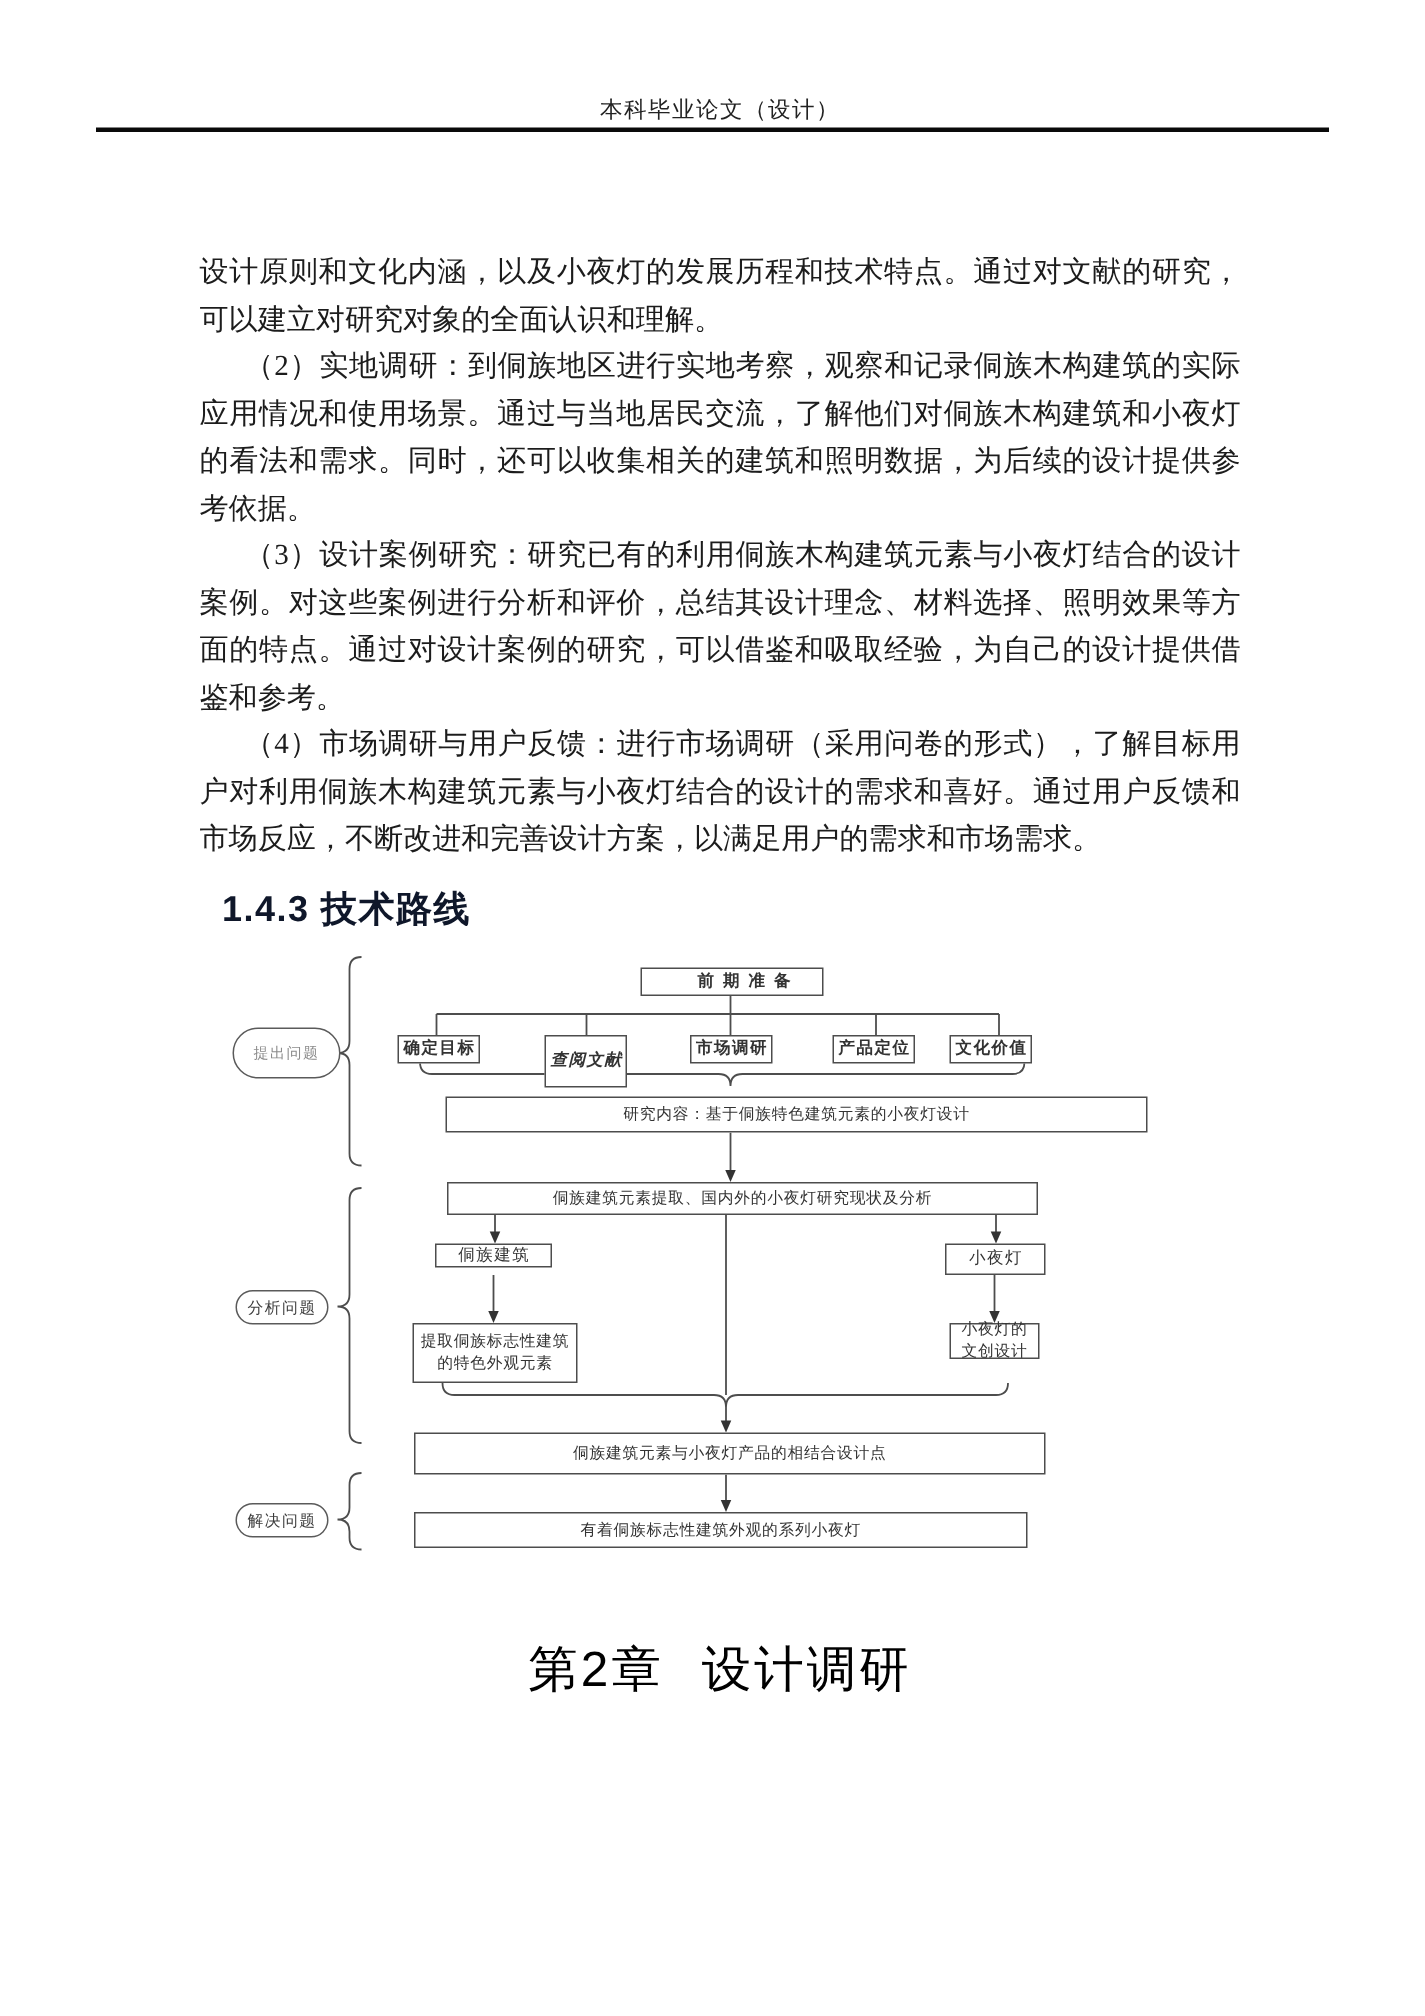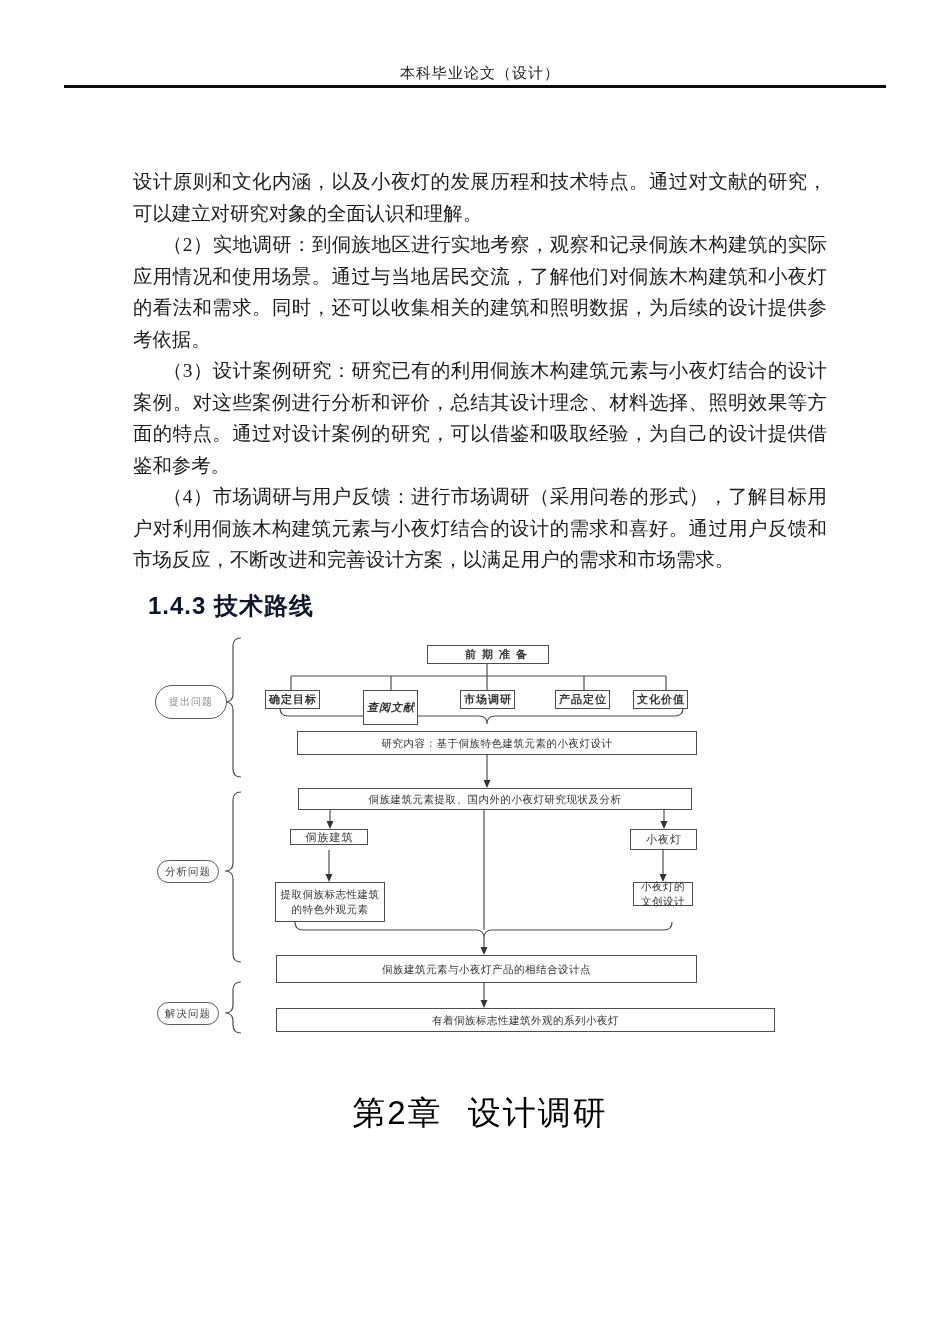--- a/index.html
+++ b/index.html
@@ -124,31 +124,31 @@
     <div class="fc-stage" style="left:12px;top:370px;width:62px;height:23px;border-radius:12px;">解决问题</div>
 
     <div class="fc-box thick bold spread" style="left:282px;top:13px;width:122px;height:19px;">前期准备</div>
 
     <div class="fc-box thick bold" style="left:120px;top:58px;width:55px;height:19px;">确定目标</div>
     <div class="fc-box thick bold" style="left:218px;top:58px;width:55px;height:35px;font-style:italic;">查阅文献</div>
     <div class="fc-box thick bold" style="left:315px;top:58px;width:55px;height:19px;">市场调研</div>
     <div class="fc-box thick bold" style="left:410px;top:58px;width:55px;height:19px;">产品定位</div>
     <div class="fc-box thick bold" style="left:488px;top:58px;width:55px;height:19px;">文化价值</div>
 
-    <div class="fc-box" style="left:152px;top:99px;width:400px;height:24px;">研究内容：基于侗族特色建筑元素的小夜灯设计</div>
+    <div class="fc-box" style="left:152px;top:99px;width:468px;height:24px;">研究内容：基于侗族特色建筑元素的小夜灯设计</div>
 
     <div class="fc-box" style="left:153px;top:156px;width:394px;height:22px;">侗族建筑元素提取、国内外的小夜灯研究现状及分析</div>
 
     <div class="fc-box thick semi" style="left:145px;top:197px;width:78px;height:16px;">侗族建筑</div>
     <div class="fc-box thick semi" style="left:485px;top:197px;width:67px;height:21px;">小夜灯</div>
 
     <div class="fc-box thick" style="left:130px;top:250px;width:110px;height:40px;padding:2px;">提取侗族标志性建筑的特色外观元素</div>
     <div class="fc-box thick" style="left:488px;top:250px;width:60px;height:24px;padding:2px;">小夜灯的文创设计</div>
 
     <div class="fc-box" style="left:131px;top:323px;width:421px;height:28px;text-align:center;">侗族建筑元素与小夜灯产品的相结合设计点</div>
 
-    <div class="fc-box" style="left:131px;top:376px;width:499px;height:24px;">有着侗族标志性建筑外观的系列小夜灯</div>
+    <div class="fc-box" style="left:131px;top:376px;width:409px;height:24px;">有着侗族标志性建筑外观的系列小夜灯</div>
 
   </div>
 
   <div class="chapter-heading">第2章 设计调研</div>
 
 </div>
 
 </body></html>

